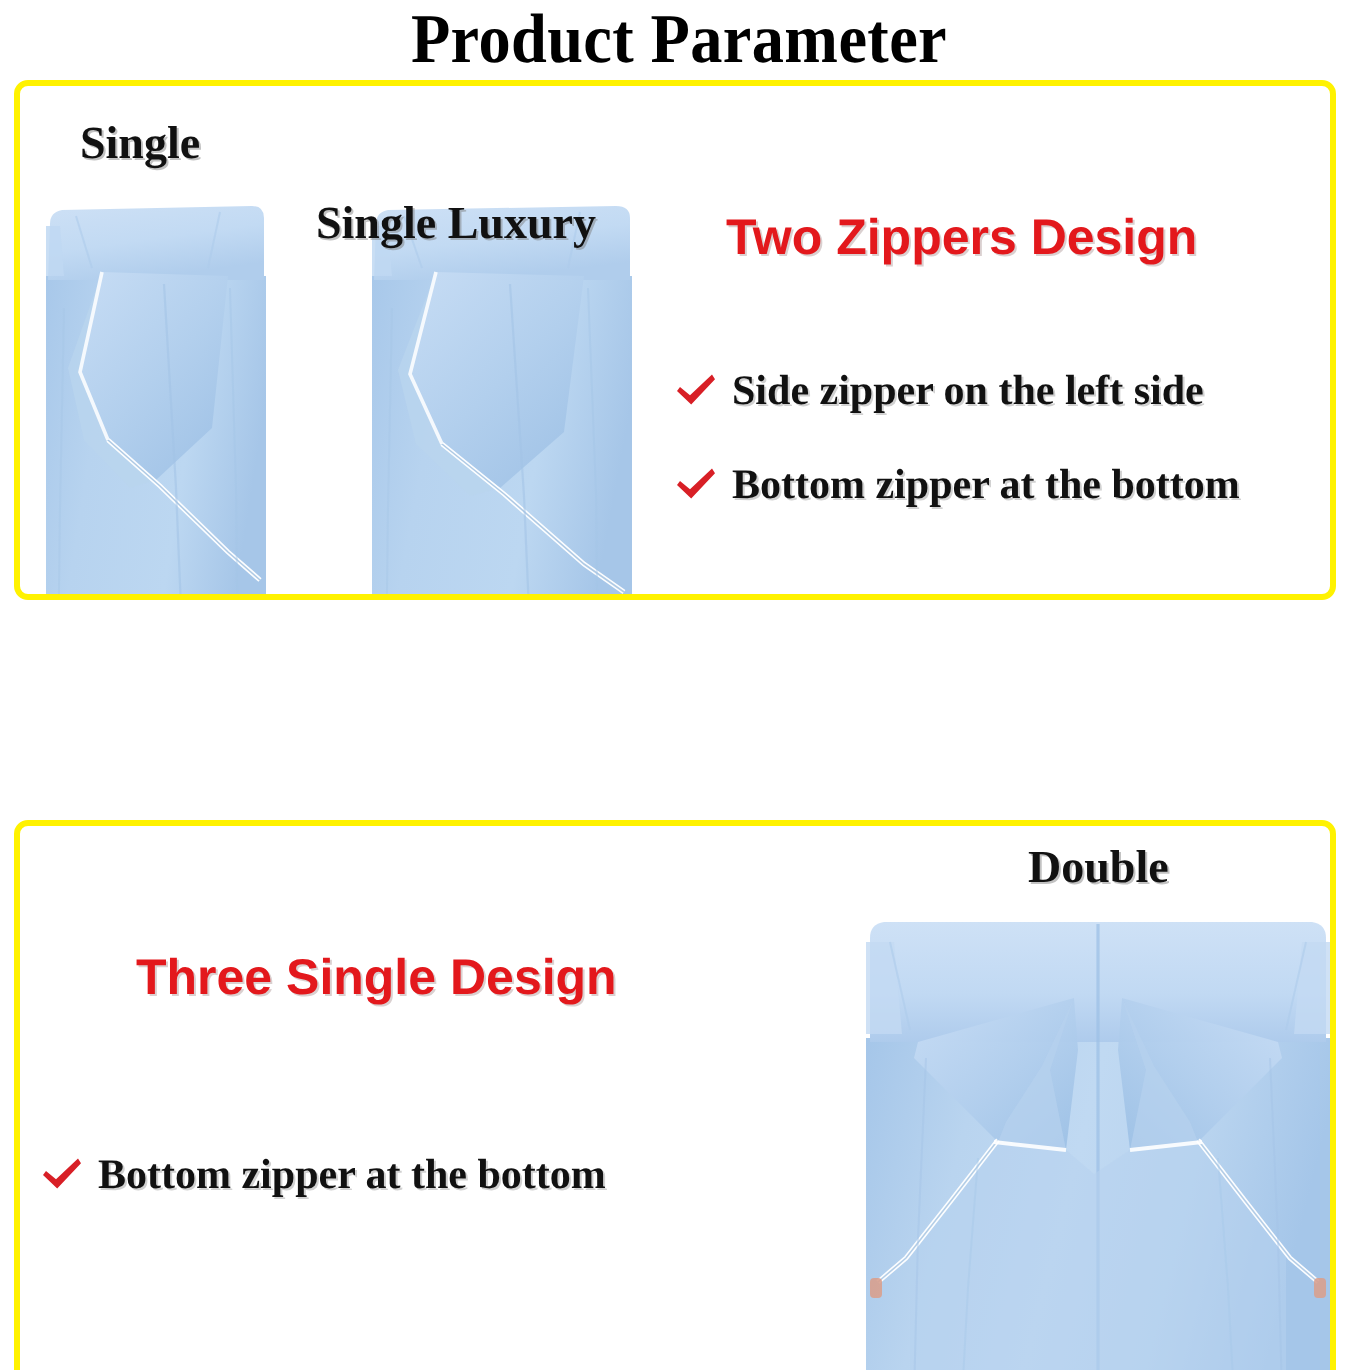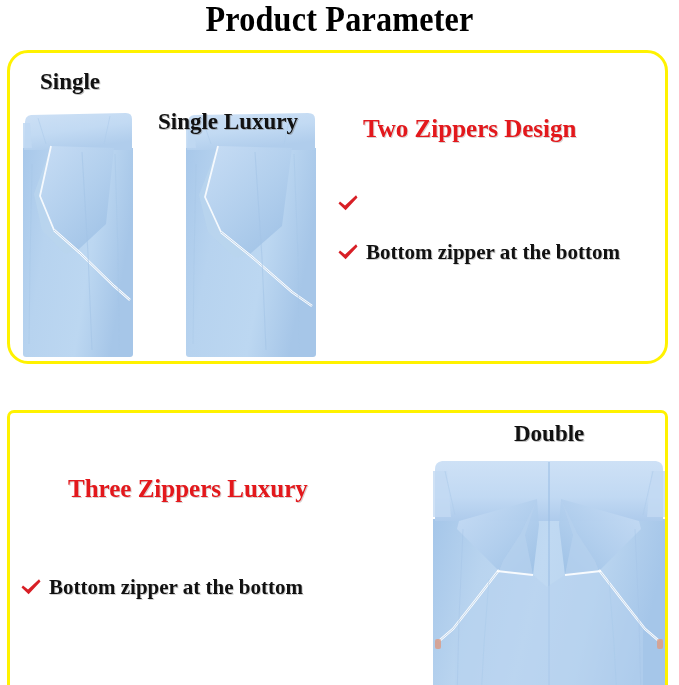--- a/index.html
+++ b/index.html
@@ -37,41 +37,41 @@
   .panel {
     position: absolute;
     left: 7px;
     width: 661px;
     border: 3px solid #fff200;
     border-radius: 7px;
     background: #ffffff;
     box-sizing: border-box;
     overflow: hidden;
   }
-  #panel-two-zippers { top: 50px;  height: 314px; border-radius: 21px; }
+  #panel-two-zippers { top: 40px;  height: 260px; }
   #panel-three-zippers { top: 364px; height: 297px; margin-top: 46px; }
 
   
   .bed-label {
     position: absolute;
     font-family: "Liberation Serif", "DejaVu Serif", serif;
     font-weight: bold;
     font-size: 23px;
     color: #111111;
     white-space: nowrap;
     text-shadow: 1px 1px 0 rgba(120,120,120,0.45);
   }
   #label-single        { top: 16px;  left: 30px;  }
   #label-single-luxury { top: 16px;  left: 148px; margin-top: 40px; }
   #label-double        { top: 8px;   left: 504px; }
 
   
   .red-heading {
     position: absolute;
-    font-family: Liberation Serif, serif;
+    font-family: Liberation Sans, sans-serif;
     font-weight: bold;
     font-size: 25px;
     color: #e3181c;
     white-space: nowrap;
     text-shadow: 1px 1px 0 rgba(150,120,120,0.35);
   }
   #heading-two-zippers   { top: 62px; left: 353px; }
   #heading-three-zippers { top: 62px; left: 58px;  }
 
   
@@ -198,20 +198,21 @@
   <div class="bed-label" id="label-single-luxury">Single Luxury</div>
 
   <div class="red-heading" id="heading-two-zippers">Two Zippers Design</div>
 
   <div class="bullet-row" id="bullet-two-1">
     <span class="check-icon">
       <svg viewBox="0 0 22 22" width="22" height="22" xmlns="http://www.w3.org/2000/svg">
         <path d="M1.5,10.5 L3,8.5 L8,12.6 L19,2.2 L20.5,4.6 L8.6,17.2 Z" fill="#d81f26"></path>
       </svg>
     </span>
+    <span class="bullet-text">Side zipper on the left side</span>
   </div>
 
   <div class="bullet-row" id="bullet-two-2">
     <span class="check-icon">
       <svg viewBox="0 0 22 22" width="22" height="22" xmlns="http://www.w3.org/2000/svg">
         <path d="M1.5,10.5 L3,8.5 L8,12.6 L19,2.2 L20.5,4.6 L8.6,17.2 Z" fill="#d81f26"></path>
       </svg>
     </span>
     <span class="bullet-text">Bottom zipper at the bottom</span>
   </div>
@@ -281,21 +282,21 @@
       <path d="M60,130 L55,195 L52,250" fill="none" stroke="#a6c7e8" stroke-width="1" opacity="0.4"></path>
       <path d="M180,130 L185,195 L188,250" fill="none" stroke="#a6c7e8" stroke-width="1" opacity="0.4"></path>
       <path d="M16,22 L26,66" fill="none" stroke="#aecbeb" stroke-width="1" opacity="0.6"></path>
       <path d="M224,22 L214,66" fill="none" stroke="#aecbeb" stroke-width="1" opacity="0.6"></path>
       <path d="M120,255 L110,248 M120,255 L130,248" fill="none" stroke="#9dc0e6" stroke-width="1.2" opacity="0.6"></path>
     </svg>
   </div>
 
   <div class="bed-label" id="label-double">Double</div>
 
-  <div class="red-heading" id="heading-three-zippers">Three Zippers Luxury</div>
+  <div class="red-heading" id="heading-three-zippers">Three Single Design</div>
 
 
   <div class="bullet-row" id="bullet-three-2">
     <span class="check-icon">
       <svg viewBox="0 0 22 22" width="22" height="22" xmlns="http://www.w3.org/2000/svg">
         <path d="M1.5,10.5 L3,8.5 L8,12.6 L19,2.2 L20.5,4.6 L8.6,17.2 Z" fill="#d81f26"></path>
       </svg>
     </span>
     <span class="bullet-text">Bottom zipper at the bottom</span>
   </div>

